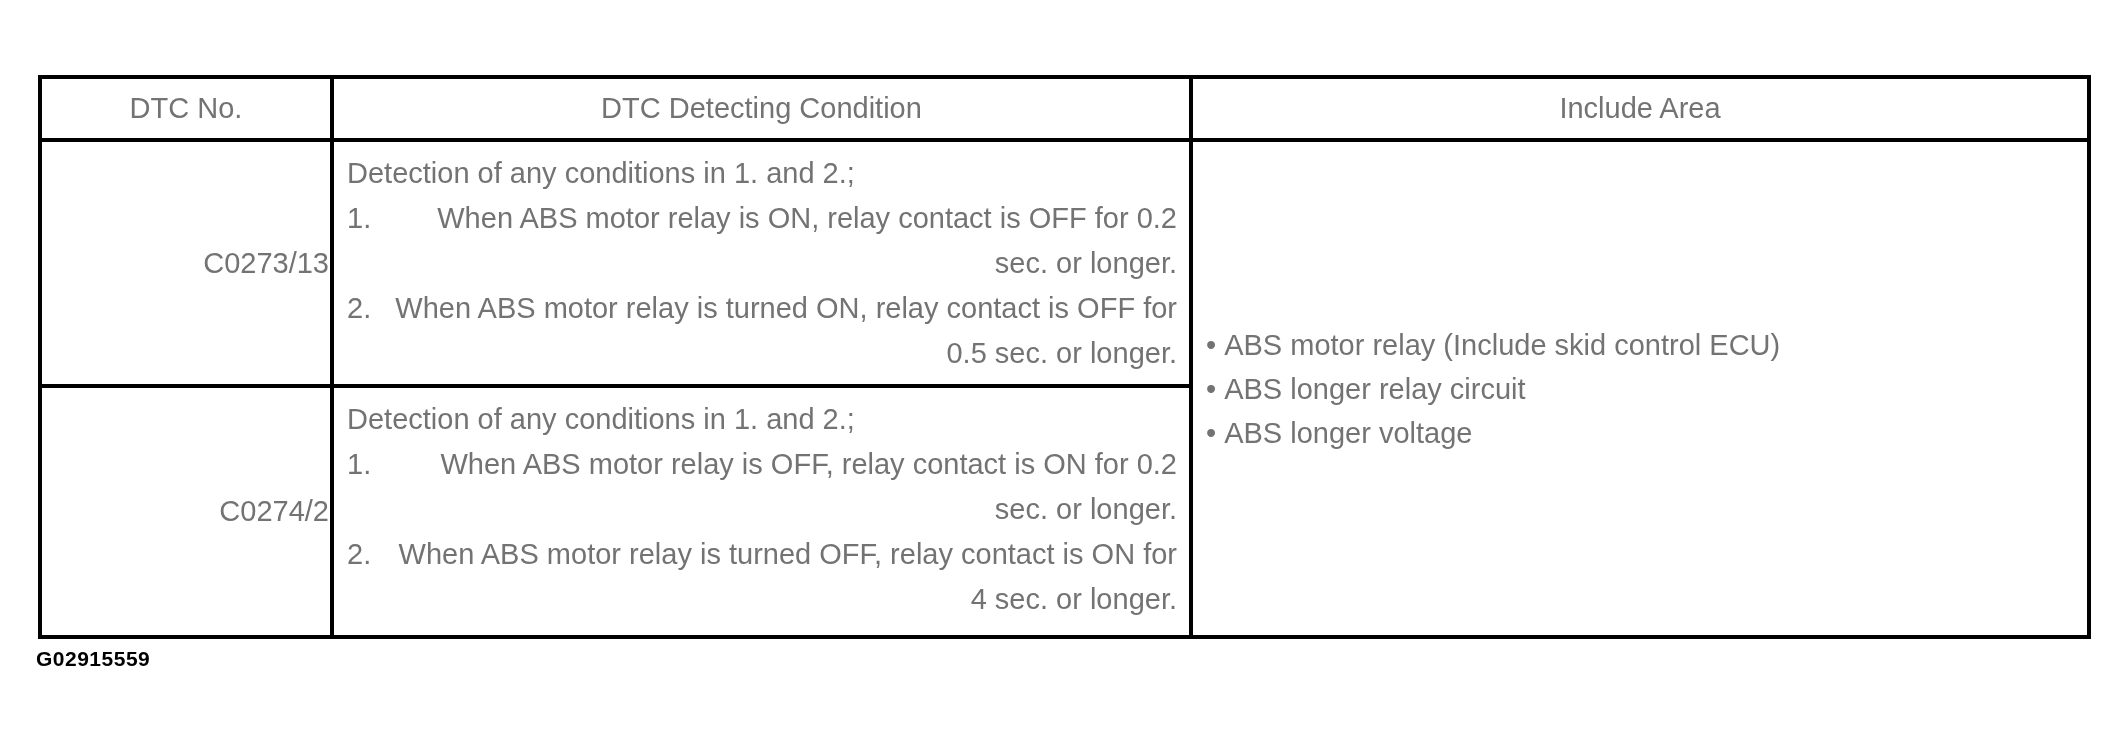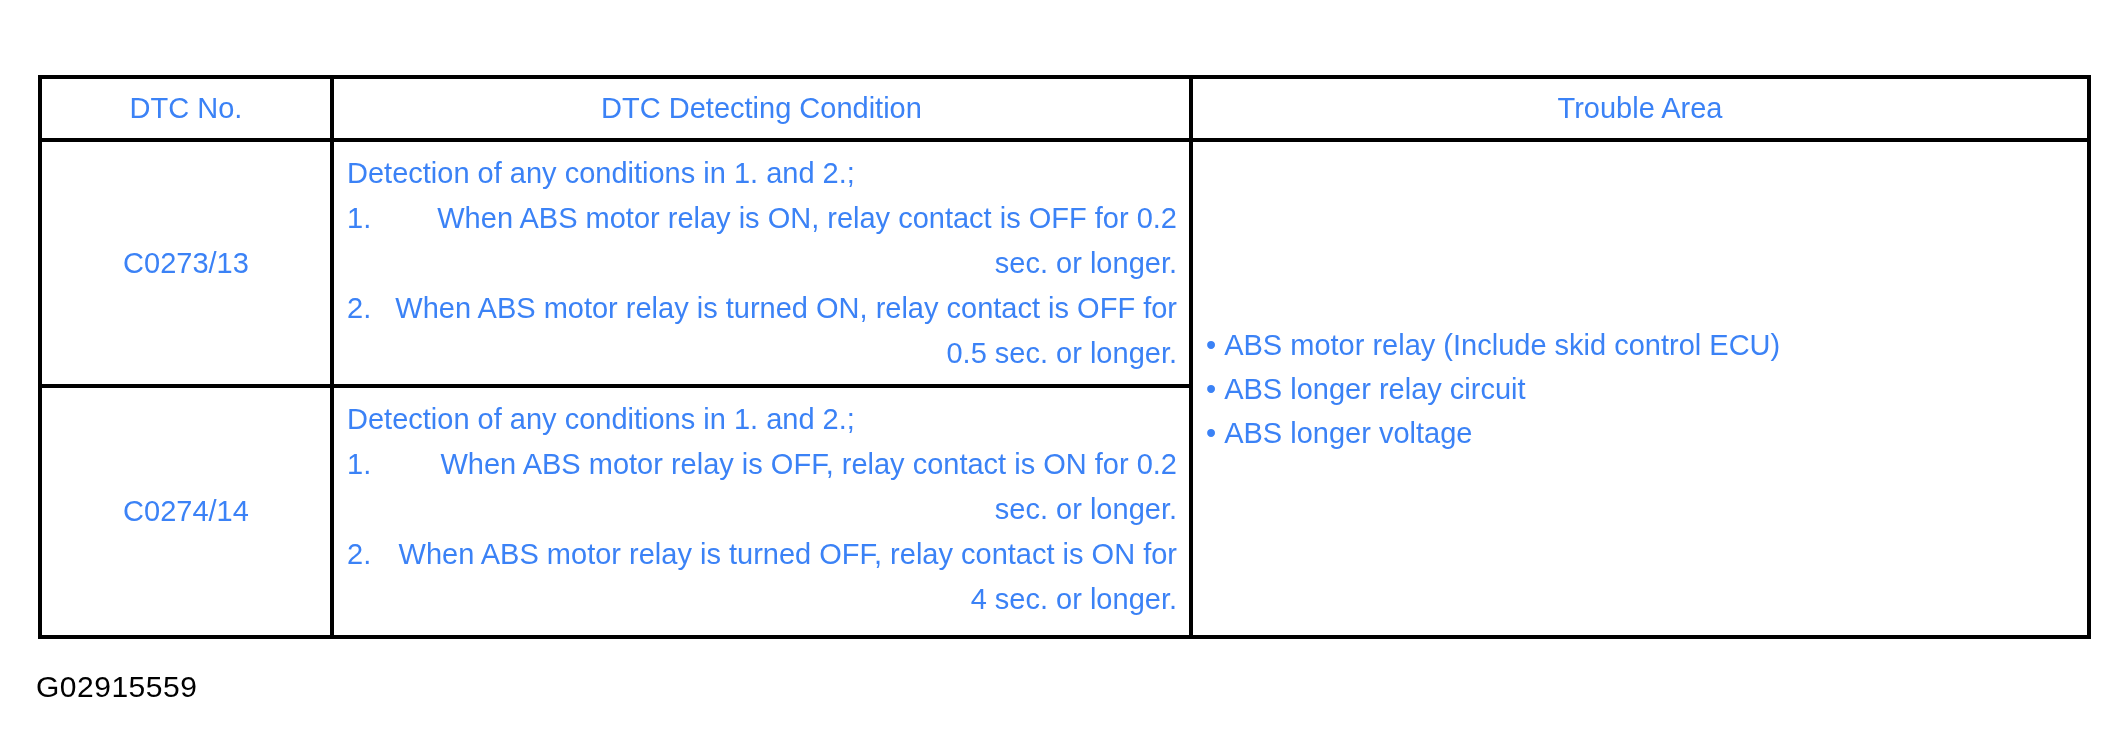--- a/index.html
+++ b/index.html
@@ -20,35 +20,35 @@
   }
   table.dtc-table {
     border-collapse: collapse;
     table-layout: fixed;
     width: 100%;
   }
   .dtc-table th, .dtc-table td {
     border: 4px solid #000000;
     font-size: 29px;
     font-weight: normal;
-    color: #3b82f6;
+    color: #737373;
     background: #ffffff;
   }
   .dtc-table th {
     height: 57px;
     text-align: center;
     vertical-align: middle;
   }
   .col-dtc   { width: 292px; }
   .col-cond  { width: 859px; }
   .col-area  { width: 898px; }
   tr.body-row-1 { height: 246px; }
   tr.body-row-2 { height: 251px; }
   td.dtc-cell {
-    text-align: center;
+    text-align: right;
     vertical-align: middle;
   }
   td.cond-cell {
     vertical-align: top;
     padding: 9px 12px 0 13px;
     line-height: 45px;
   }
   .cond-item { display: flex; }
   .cond-num  { width: 47px; flex: none; }
   .cond-text { flex: 1; text-align: right; }
@@ -56,41 +56,41 @@
     vertical-align: middle;
     padding-left: 13px;
     padding-right: 10px;
     line-height: 44px;
   }
   .bullet-line { display: flex; align-items: baseline; }
   .bullet-icon { margin-right: 8px; flex: none; }
   .figure-id {
     position: absolute;
     left: 36px;
-    top: 670px;
-    font-size: 30px;
-    font-weight: normal;
+    top: 647px;
+    font-size: 21px;
+    font-weight: bold;
     letter-spacing: 0.5px;
   }
 </style>
 </head>
 <body>
 
 <div class="table-wrap">
   <table class="dtc-table">
     <colgroup>
       <col class="col-dtc">
       <col class="col-cond">
       <col class="col-area">
     </colgroup>
     <thead>
       <tr>
         <th>DTC No.</th>
         <th>DTC Detecting Condition</th>
-        <th>Trouble Area</th>
+        <th>Include Area</th>
       </tr>
     </thead>
     <tbody>
       <tr class="body-row-1">
         <td class="dtc-cell">
           <span>C0273/13</span>
         </td>
         <td class="cond-cell">
           <div class="cond-intro">Detection of any conditions in 1. and 2.;</div>
           <div class="cond-item">
@@ -112,21 +112,21 @@
             <span>ABS longer relay circuit</span>
           </div>
           <div class="bullet-line">
             <span class="bullet-icon">•</span>
             <span>ABS longer voltage</span>
           </div>
         </td>
       </tr>
       <tr class="body-row-2">
         <td class="dtc-cell">
-          <span>C0274/14</span>
+          <span>C0274/2</span>
         </td>
         <td class="cond-cell">
           <div class="cond-intro">Detection of any conditions in 1. and 2.;</div>
           <div class="cond-item">
             <span class="cond-num">1.</span>
             <span class="cond-text">When ABS motor relay is OFF, relay contact is ON for 0.2 sec. or longer.</span>
           </div>
           <div class="cond-item">
             <span class="cond-num">2.</span>
             <span class="cond-text">When ABS motor relay is turned OFF, relay contact is ON for 4 sec. or longer.</span>

